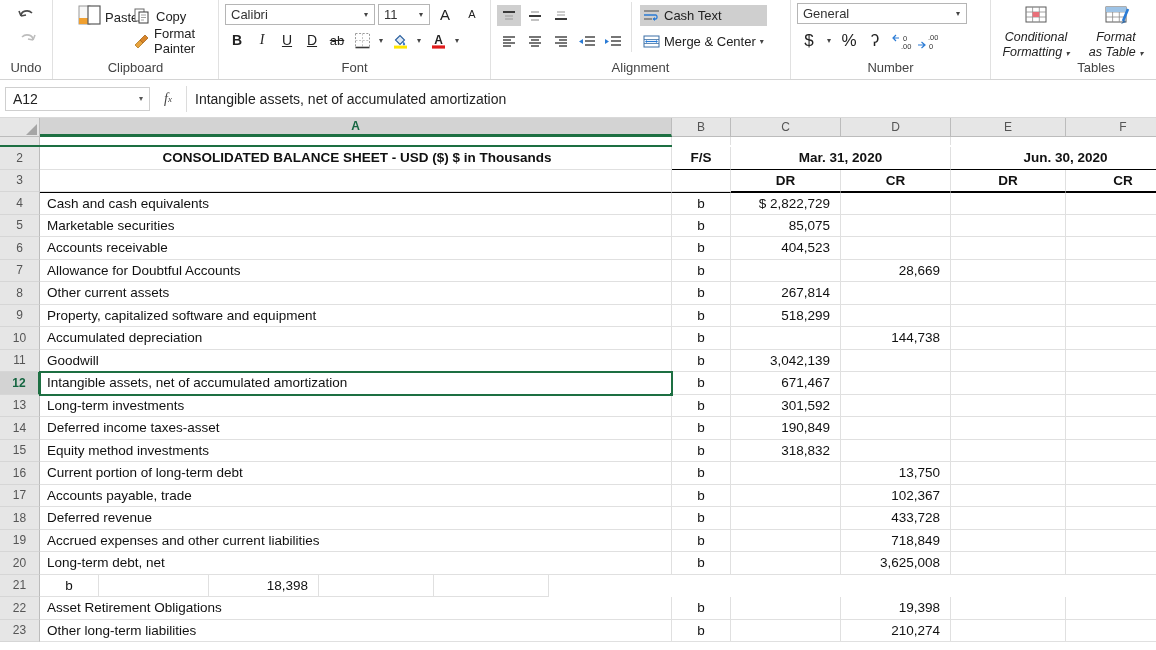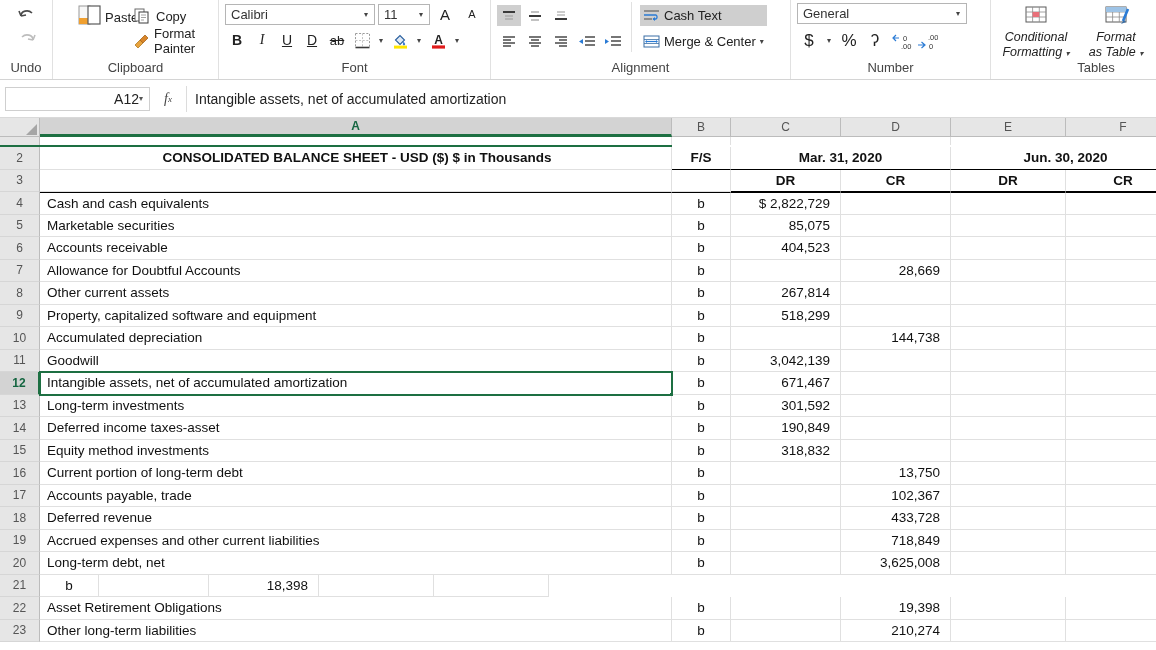--- a/index.html
+++ b/index.html
@@ -109,21 +109,21 @@
     border-bottom: 1px solid #d9d9d9;
   }
   .namebox {
     width: 145px; height: 24px;
     border: 1px solid #cfcfcf;
     background: #fff;
     display: flex; align-items: center;
     font-size: 14px; color: #222;
     padding: 0 2px 0 7px;
   }
-  .namebox .nval { flex: 1; text-align: right; }
+  .namebox .nval { flex: 1; }
   .namebox .ncaret { font-size: 8px; color: #555; padding-right: 4px; }
   .fx-btn {
     width: 36px; height: 26px;
     display: flex; align-items: center; justify-content: center;
     font-size: 14px; font-style: italic; color: #444;
     font-family: "Liberation Serif", serif;
   }
   .fx-btn sub { font-size: 9px; }
   .formula-input {
     flex: 1; height: 26px;

